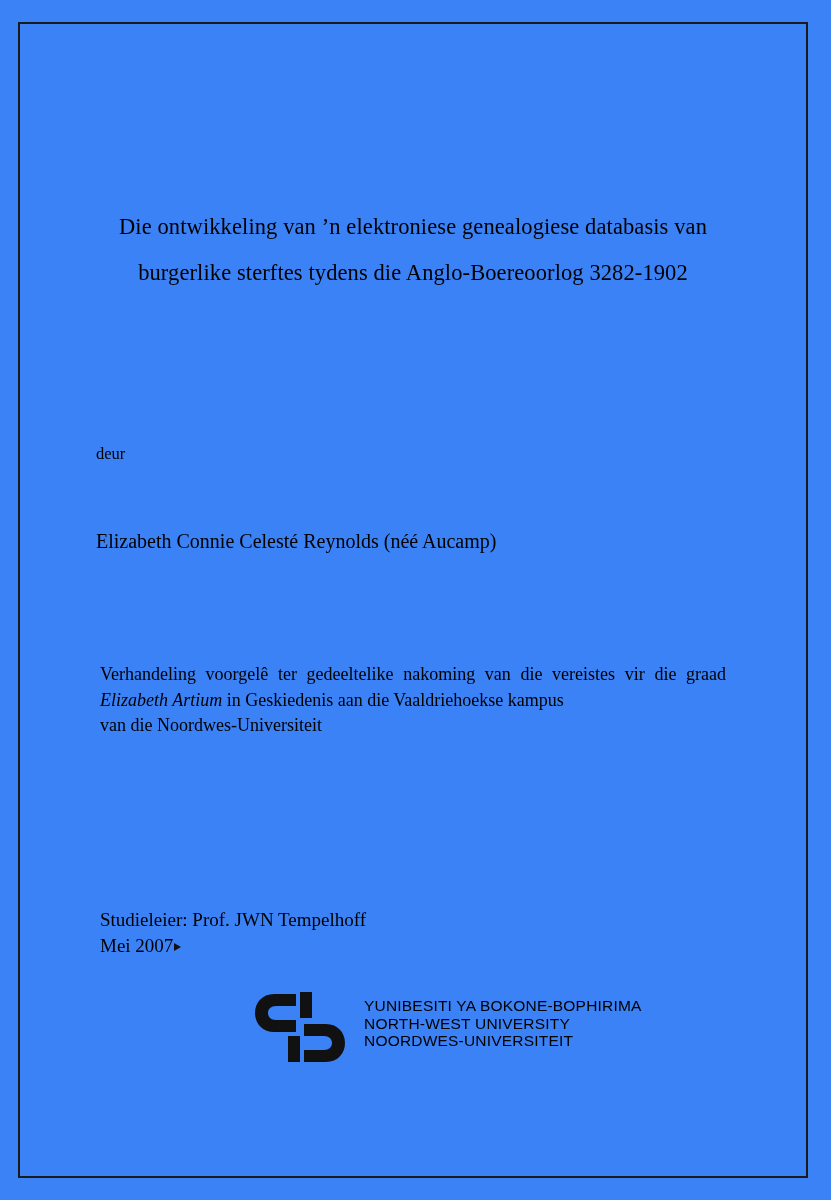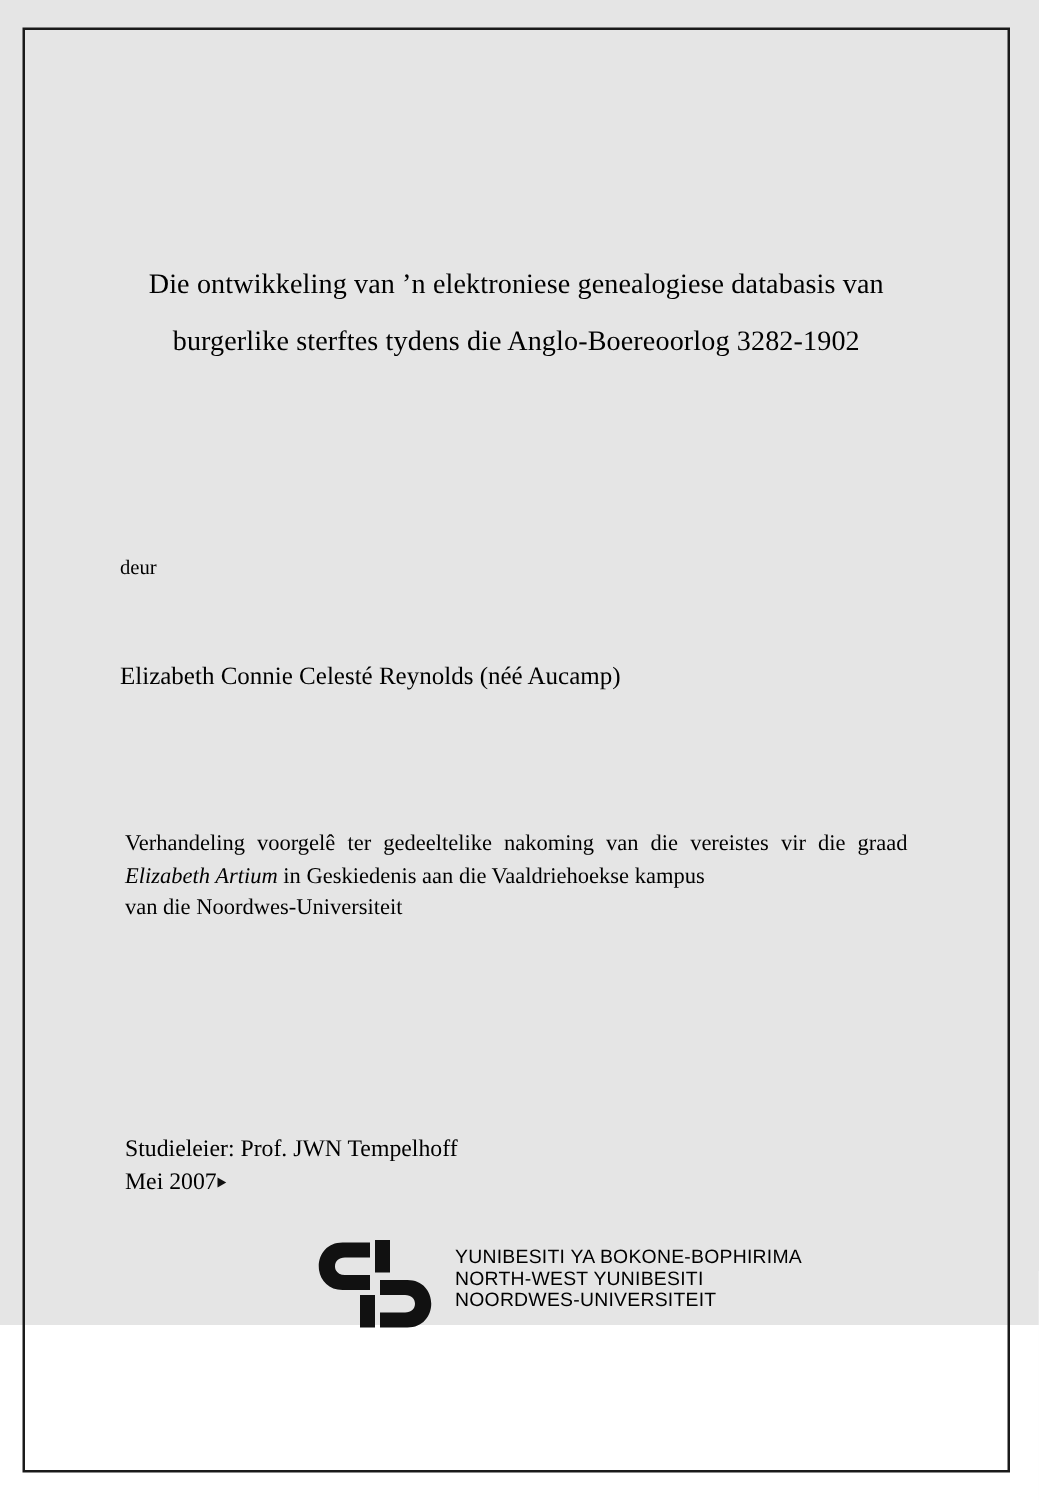--- a/index.html
+++ b/index.html
@@ -11,22 +11,22 @@
     width: 831px;
     height: 1200px;
     font-family: "Liberation Serif", serif;
     color: #000000;
     overflow: hidden;
   }
 
   .page {
     position: relative;
     width: 831px;
-    height: 1060px;
-    background: #e5e5e5;
+    height: 1200px;
+    background: #3b82f6;
   }
 
   
   .page-border {
     position: absolute;
     left: 18px;
     top: 22px;
     width: 790px;
     height: 1156px;
     border: 2px solid #1a1a1a;
@@ -174,19 +174,19 @@
           <g fill="#111111">
             <path d="M42 2 H20 C8 2 1 11 1 21 C1 31 8 40 20 40 H42 V28 H22 C17 28 14 25 14 21 C14 17 17 14 22 14 H42 Z"></path>
             <path d="M46 0 H58 V26 H46 Z"></path>
             <path d="M50 32 H72 C84 32 91 41 91 51 C91 61 84 70 72 70 H50 V58 H70 C75 58 78 55 78 51 C78 47 75 44 70 44 H50 Z"></path>
             <path d="M34 44 H46 V70 H34 Z"></path>
           </g>
         </svg>
       </div>
       <div class="logo-text">
         <div>YUNIBESITI YA BOKONE-BOPHIRIMA</div>
-        <div>NORTH-WEST YUNIBESITI</div>
+        <div>NORTH-WEST UNIVERSITY</div>
         <div>NOORDWES-UNIVERSITEIT</div>
       </div>
     </div>
 
   </div>
 </div>
 
 </body></html>

